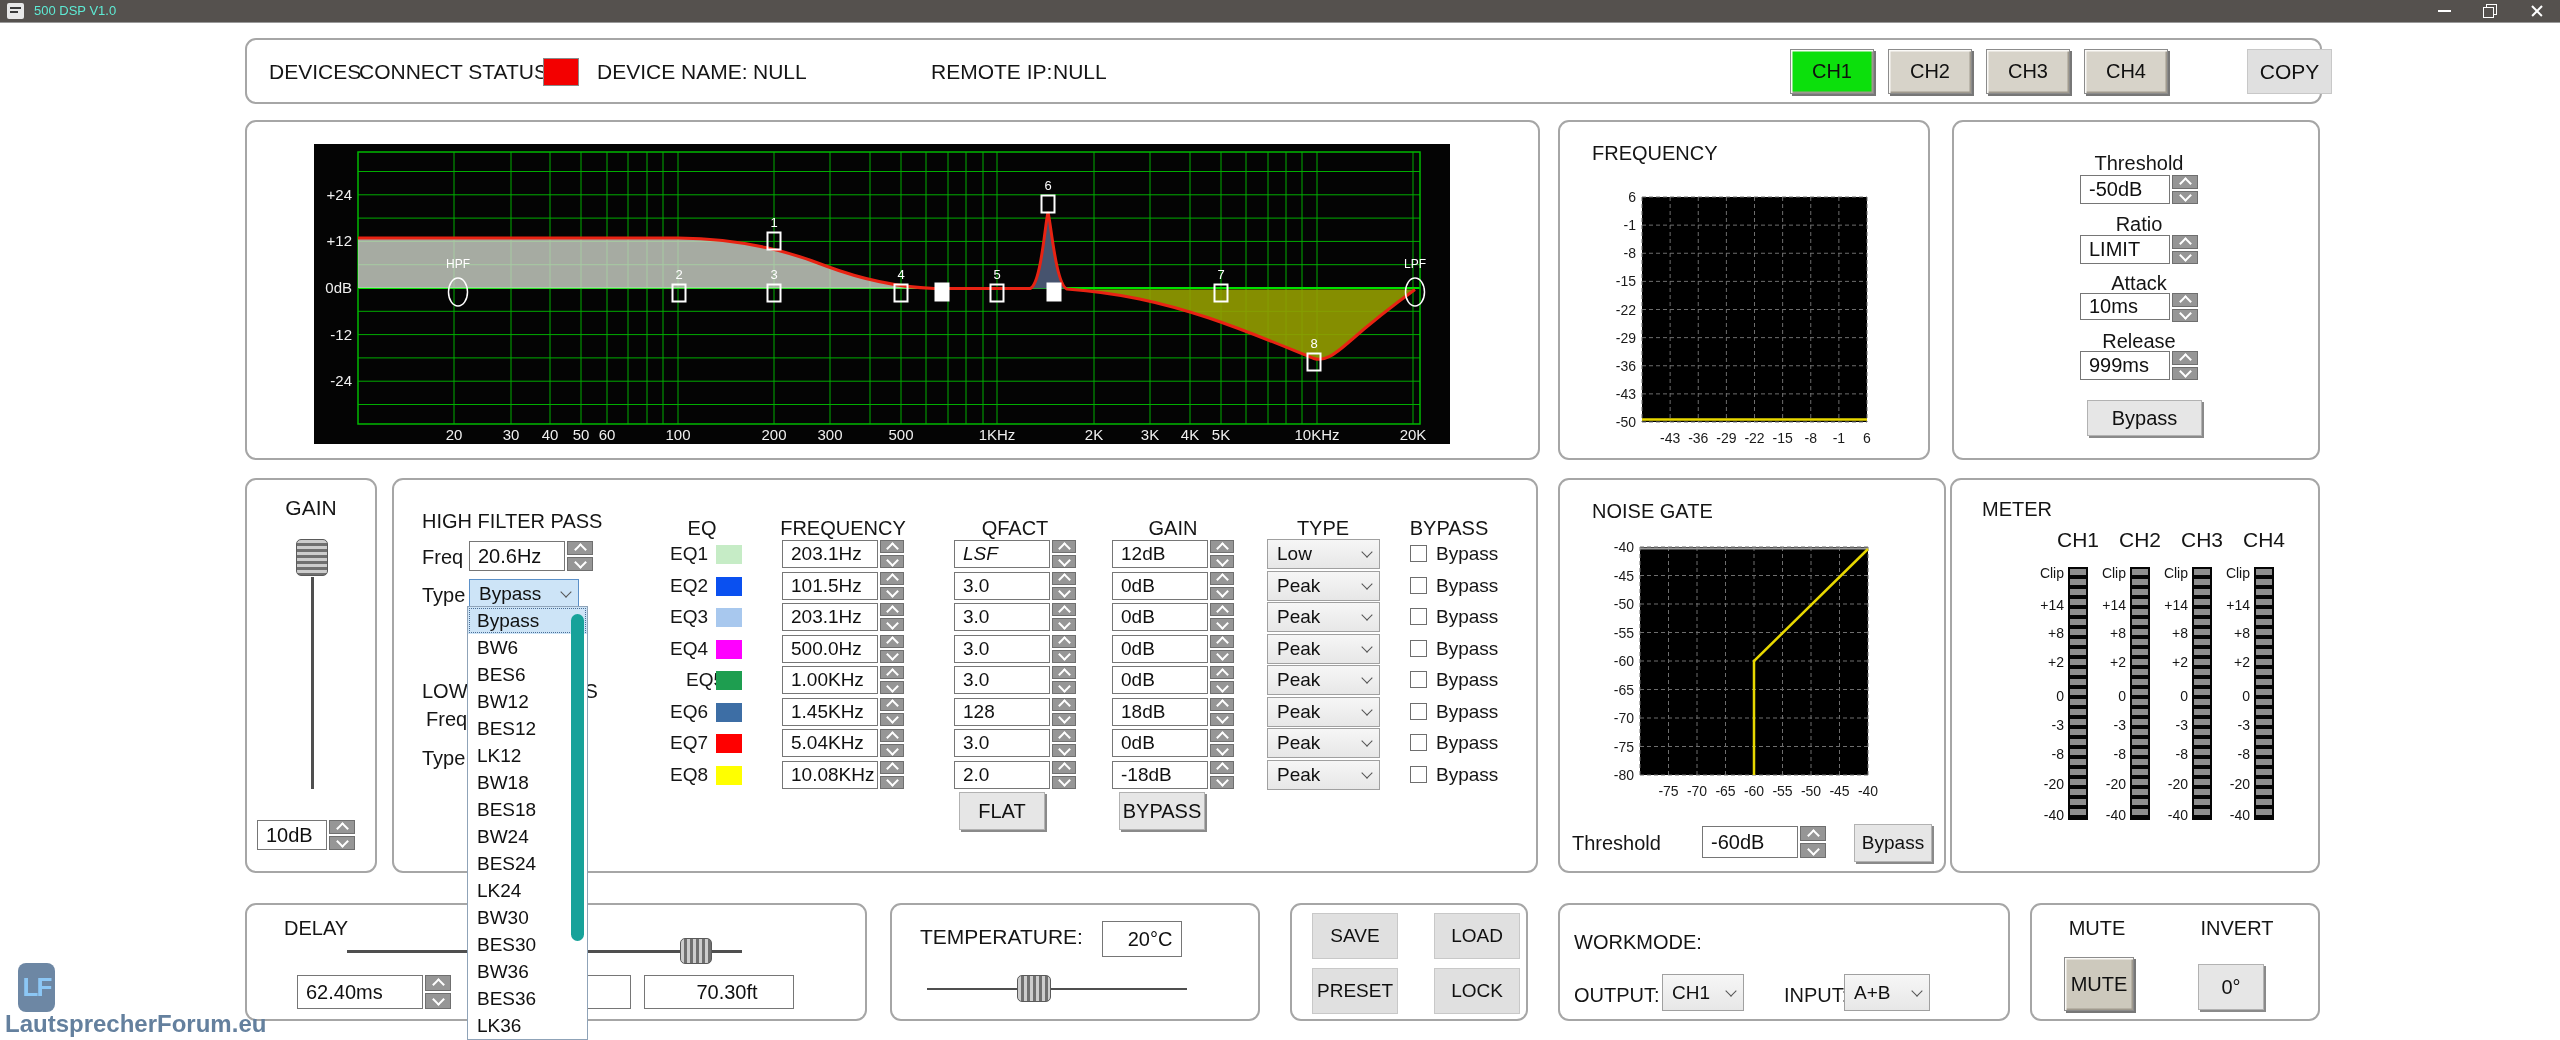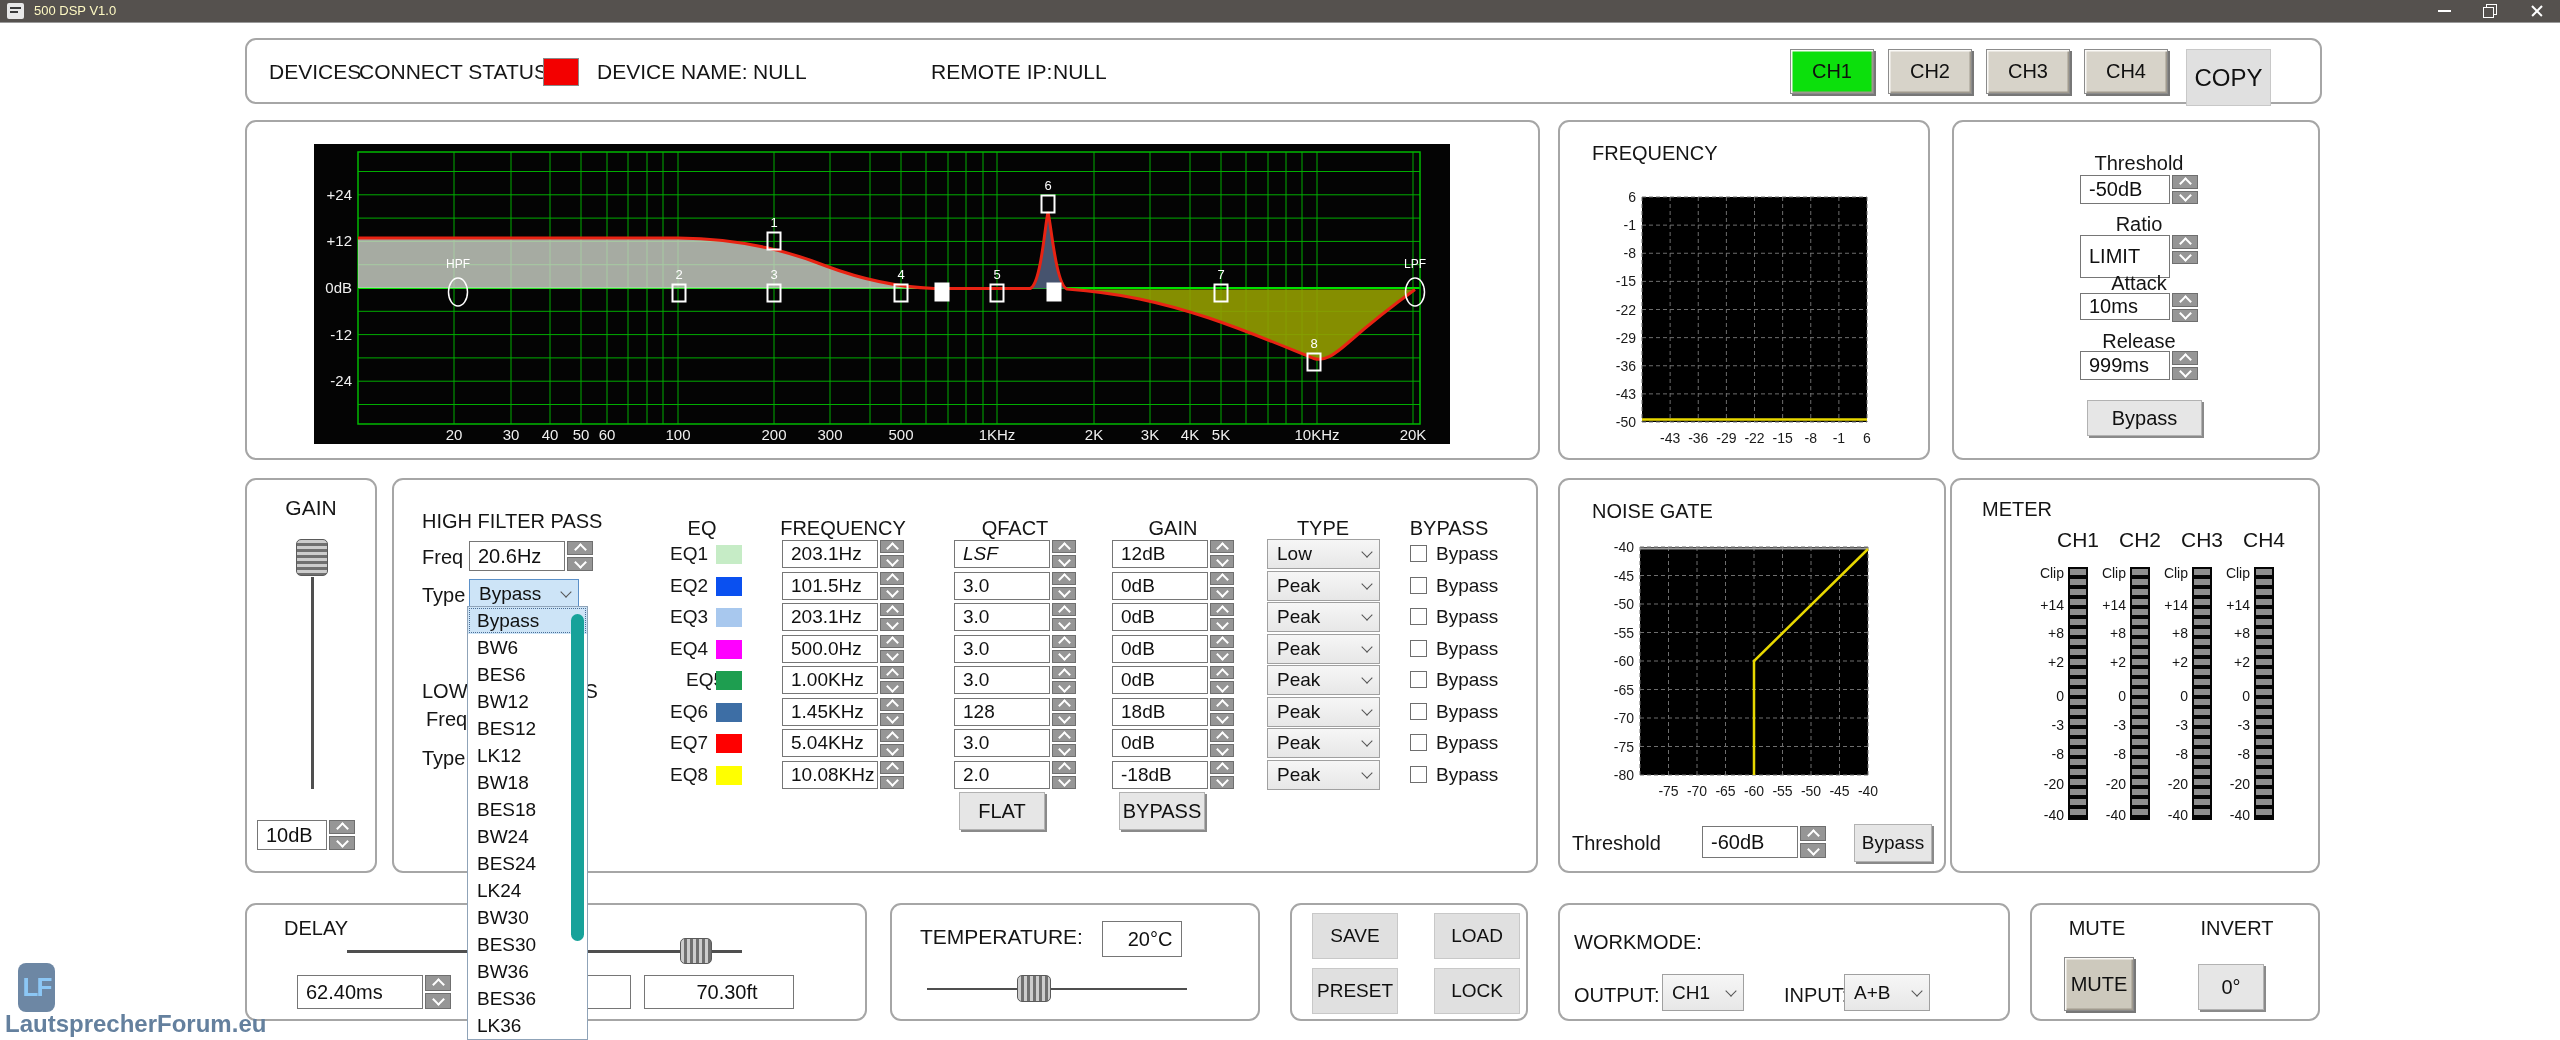--- a/index.html
+++ b/index.html
@@ -1,21 +1,21 @@
 <!DOCTYPE html>
 <html><head>
 <meta charset="utf-8">
 <style>
   html,body{margin:0;padding:0;background:#fff;}
   #app{position:relative;width:2560px;height:1040px;background:#fff;overflow:hidden;
        font-family:"Liberation Sans",sans-serif;color:#151515;}
   .abs{position:absolute;box-sizing:border-box;}
   
   #titlebar{position:absolute;left:0;top:0;width:2560px;height:22px;background:#55514e;border-bottom:1px solid #9a9a9a;}
-  #tb-title{position:absolute;left:34px;top:3px;font-size:13px;color:#fef9c3;}
+  #tb-title{position:absolute;left:34px;top:3px;font-size:13px;color:#5eead4;}
   #tb-icon{position:absolute;left:7px;top:3px;width:17px;height:16px;background:#e8e8e8;border-radius:2px;}
   #tb-icon i{position:absolute;left:3px;top:4px;width:11px;height:2px;background:#3a3a3a;}
   #tb-icon i+i{top:8px;width:8px;}
   .wmin{position:absolute;left:2438px;top:10px;width:13px;height:2px;background:#fff;}
   .wr1{position:absolute;left:2486px;top:4px;width:9px;height:9px;border:1.5px solid #fff;}
   .wr2{position:absolute;left:2483px;top:7px;width:9px;height:9px;border:1.5px solid #fff;background:#55514e;}
   .wx1,.wx2{position:absolute;left:2530px;top:10px;width:14px;height:1.8px;background:#fff;}
   .wx1{transform:rotate(45deg);} .wx2{transform:rotate(-45deg);}
   
   .gb{position:absolute;background:#fff;border:2px solid #a6a6a6;border-radius:11px;box-sizing:border-box;}
@@ -92,21 +92,21 @@
     <div class="t" style="left:112px;top:20px;font-size:21px">CONNECT STATUS:</div>
     <div class="abs" style="left:296px;top:18px;width:36px;height:28px;background:#f30000;border:1px solid #8a8a8a"></div>
     <div class="t" style="left:350px;top:20px;font-size:21px">DEVICE NAME:</div>
     <div class="t" style="left:506px;top:20px;font-size:21px">NULL</div>
     <div class="t" style="left:684px;top:20px;font-size:21px">REMOTE IP:</div>
     <div class="t" style="left:806px;top:20px;font-size:21px">NULL</div>
     <div class="b3d green" style="left:1543px;top:9px;width:84px;height:45px">CH1</div>
     <div class="b3d" style="left:1641px;top:9px;width:84px;height:45px">CH2</div>
     <div class="b3d" style="left:1739px;top:9px;width:84px;height:45px">CH3</div>
     <div class="b3d" style="left:1837px;top:9px;width:84px;height:45px">CH4</div>
-    <div class="bplain" style="left:1939px;top:9px;width:85px;height:57px;font-size:24px">COPY</div>
+    <div class="bplain" style="left:2000px;top:9px;width:85px;height:45px;font-size:21px">COPY</div>
   </div>
 
   <div class="gb" style="left:245px;top:120px;width:1295px;height:340px">
     <div class="abs" style="left:67px;top:22px;width:1136px;height:300px;background:#040404">
       <svg id="eqsvg" width="1136" height="300" viewBox="0 0 1136 300">
           <rect x="0" y="0" width="1136" height="300" fill="#040404"></rect>
           <g transform="translate(44,8)">
             <line x1="96" y1="0" x2="96" y2="272" stroke="#00ad00" stroke-width="1"></line>
             <line x1="153" y1="0" x2="153" y2="272" stroke="#00ad00" stroke-width="1"></line>
             <line x1="192" y1="0" x2="192" y2="272" stroke="#00ad00" stroke-width="1"></line>
@@ -247,21 +247,21 @@
     <div class="fld" style="left:126px;top:53px;width:90px;height:29px">-50dB</div>
     <div class="spin" style="left:218px;top:53px;width:26px;height:29px">
         <div class="sb">
           <i class="ch up"></i>
         </div>
         <div class="sb">
           <i class="ch dn"></i>
         </div>
       </div>
     <div class="t" style="left:85px;top:91px;width:200px;text-align:center">Ratio</div>
-    <div class="fld" style="left:126px;top:113px;width:90px;height:43px">LIMIT</div>
+    <div class="fld" style="left:126px;top:113px;width:90px;height:29px">LIMIT</div>
     <div class="spin" style="left:218px;top:113px;width:26px;height:29px">
         <div class="sb">
           <i class="ch up"></i>
         </div>
         <div class="sb">
           <i class="ch dn"></i>
         </div>
       </div>
     <div class="t" style="left:85px;top:150px;width:200px;text-align:center">Attack</div>
     <div class="fld" style="left:126px;top:171px;width:90px;height:27px">10ms</div>

